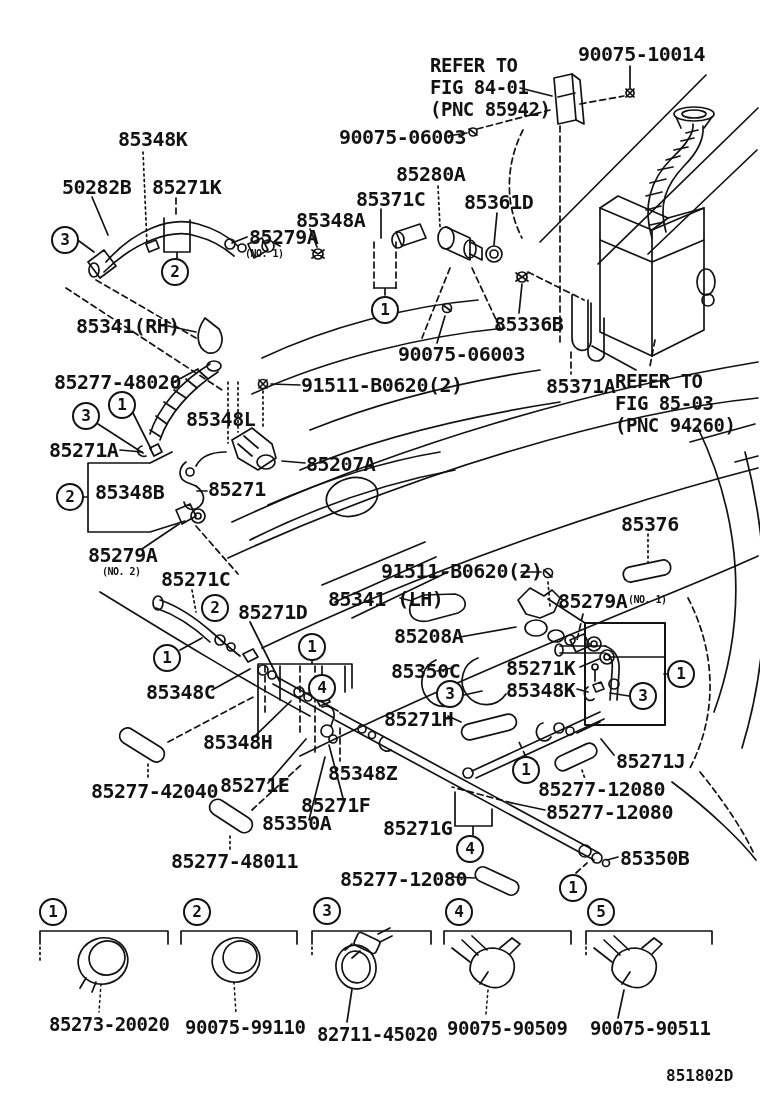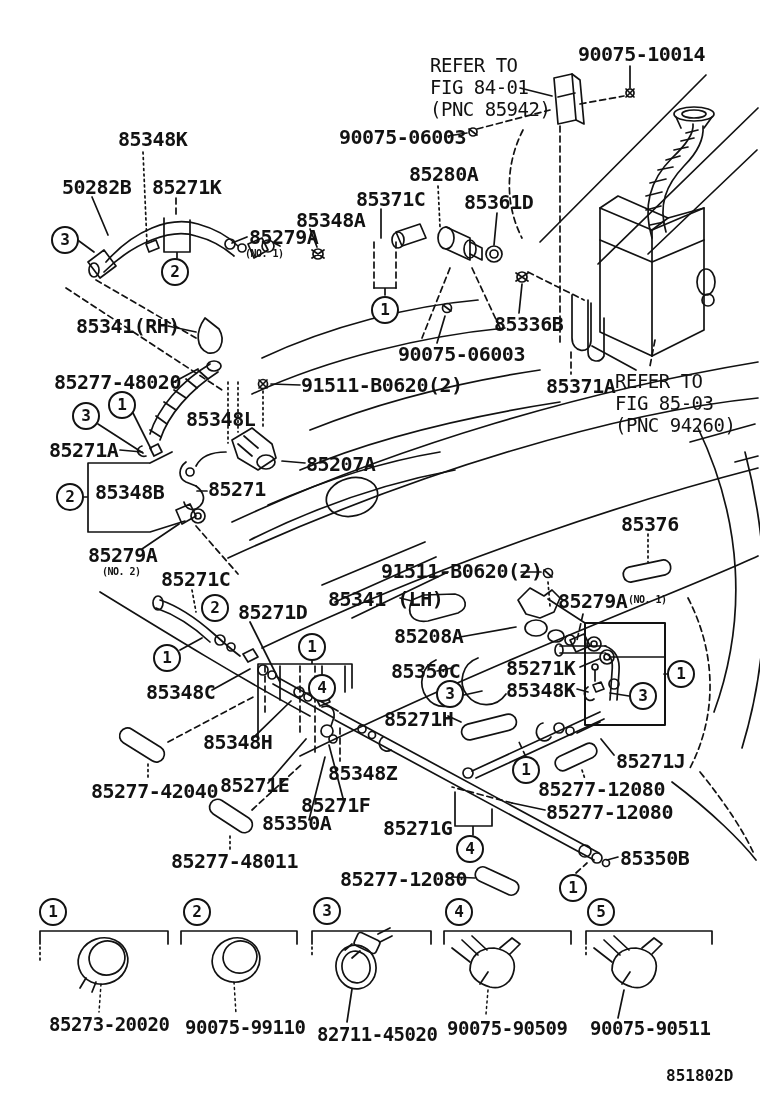--- a/index.html
+++ b/index.html
@@ -6,21 +6,21 @@
   #stage{position:relative;width:760px;height:1112px;background:#ffffff;overflow:hidden;
          font-family:"DejaVu Sans Mono","Liberation Mono",monospace;color:#121212;}
   svg{position:absolute;left:0;top:0;}
   svg *{stroke:#121212;fill:none;stroke-width:1.7;stroke-linecap:round;stroke-linejoin:round;}
   svg .thin{stroke-width:1.25;}
   svg .thick{stroke-width:2;}
   svg .dash{stroke-dasharray:6 4;stroke-width:1.3;}
   svg .dot{stroke-dasharray:2 3.5;stroke-width:1.5;}
   .lbl{position:absolute;font-size:20px;font-weight:bold;letter-spacing:-0.5px;white-space:nowrap;line-height:1;}
   .lbl-sm{position:absolute;font-size:10px;font-weight:bold;letter-spacing:-0.5px;white-space:nowrap;line-height:1;}
-  .note{position:absolute;font-size:19px;font-weight:normal;letter-spacing:-0.5px;white-space:nowrap;line-height:22px;}
+  .note{position:absolute;font-size:19px;font-weight:bold;letter-spacing:-0.5px;white-space:nowrap;line-height:22px;}
   .callout{position:absolute;width:28px;height:28px;border:2.5px solid #121212;border-radius:50%;
            background:#fff;box-sizing:border-box;text-align:center;font-size:16px;font-weight:bold;
            line-height:23px;}
   .legend-part{position:absolute;font-size:19px;font-weight:bold;letter-spacing:-0.5px;white-space:nowrap;line-height:1;}
   .code{position:absolute;font-size:16px;font-weight:bold;letter-spacing:0;margin-top:8px;}
 </style>
 </head>
 <body>
 
 <div id="stage">
@@ -344,21 +344,21 @@
 </svg>
 
 <div class="lbl" style="left:578px;top:44px">90075-10014</div>
 <div class="note" style="left:430px;top:54px">
   <div>REFER TO</div>
   <div>FIG 84-01</div>
   <div>(PNC 85942)</div>
 </div>
 <div class="lbl" style="left:339px;top:127px">90075-06003</div>
 <div class="lbl" style="left:118px;top:129px">85348K</div>
-<div class="lbl" style="left:409px;top:164px">85280A</div>
+<div class="lbl" style="left:396px;top:164px">85280A</div>
 <div class="lbl" style="left:62px;top:177px">50282B</div>
 <div class="lbl" style="left:152px;top:177px">85271K</div>
 <div class="lbl" style="left:356px;top:189px">85371C</div>
 <div class="lbl" style="left:464px;top:192px">85361D</div>
 <div class="lbl" style="left:296px;top:210px">85348A</div>
 <div class="lbl" style="left:249px;top:227px">85279A</div>
 <div class="lbl-sm" style="left:245px;top:249px">(NO. 1)</div>
 <div class="lbl" style="left:76px;top:316px">85341(RH)</div>
 <div class="lbl" style="left:494px;top:314px">85336B</div>
 <div class="lbl" style="left:398px;top:344px">90075-06003</div>

